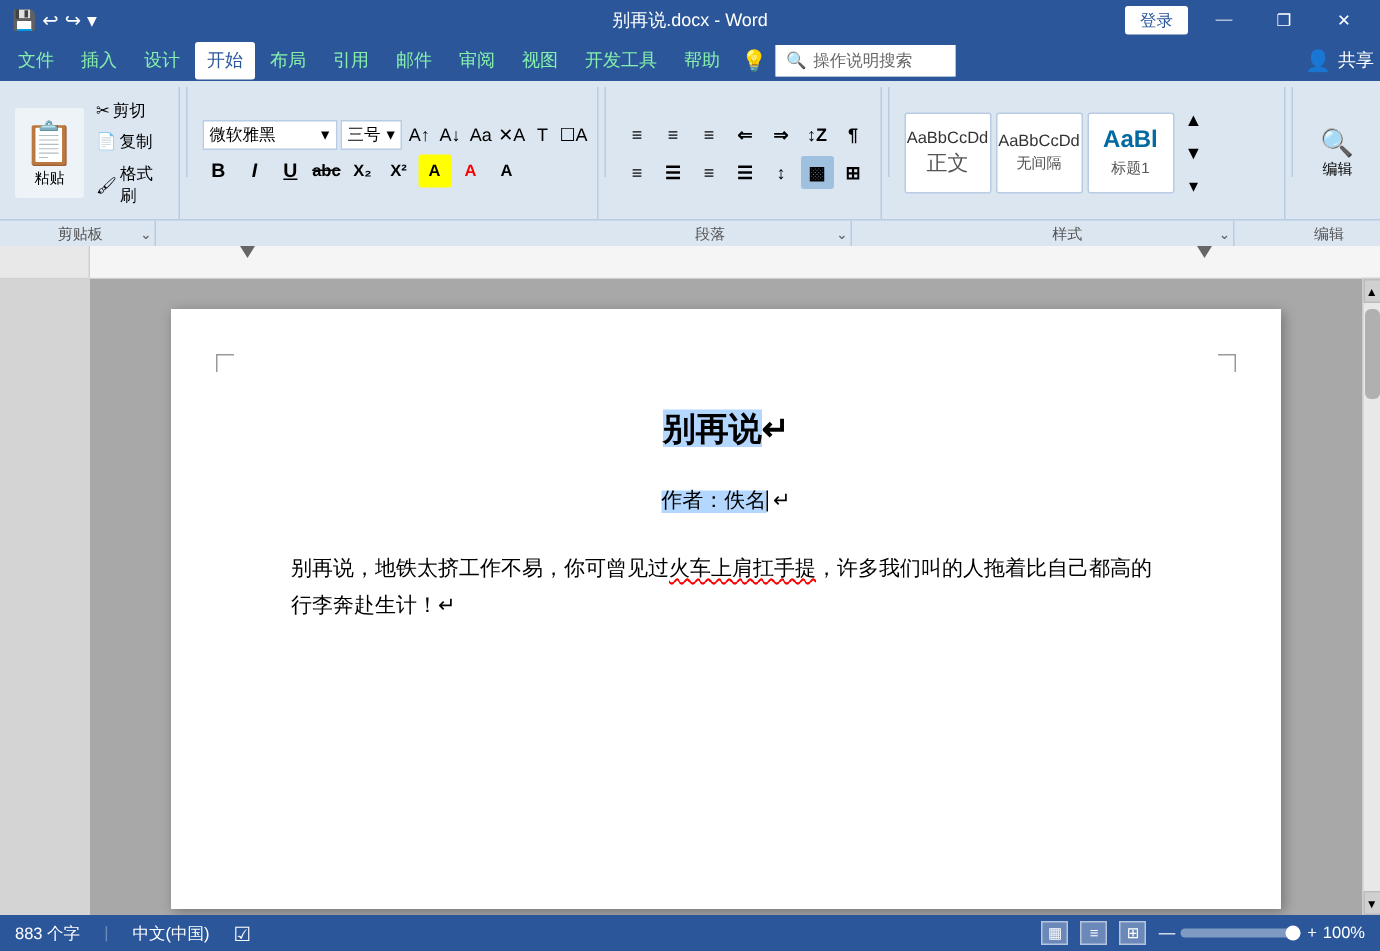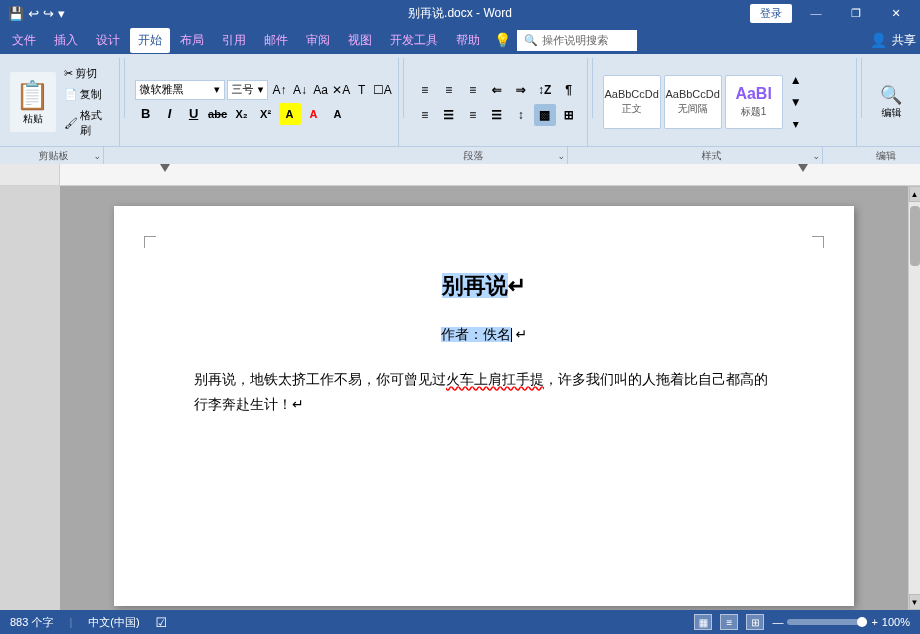--- a/index.html
+++ b/index.html
@@ -38,21 +38,21 @@
     
     #menu-bar {
       height: 28px;
       background: #2b579a;
       display: flex;
       align-items: center;
       padding: 0 4px;
       gap: 2px;
     }
     .menu-item {
-      color: #f0abfc;
+      color: #86efac;
       font-size: 12px;
       padding: 4px 8px;
       cursor: pointer;
       border-radius: 2px;
     }
     .menu-item.active { background: white; color: #2b579a; }
 
     
     #ribbon {
       background: #dce6f1;
@@ -522,28 +522,28 @@
         </div>
       </div>
     </div>
 
     <div class="divider-v"></div>
 
     <div class="ribbon-group" style="flex-direction:row;align-items:center;gap:4px;min-width:260px;">
       <div style="display:flex;gap:3px;align-items:center;">
         <div class="style-preview">
           <span style="font-size:11px;color:#333;">AaBbCcDd</span>
-          <span style="font-size:10px;color:#555;text-align:right;">正文</span>
+          <span style="font-size:14px;color:#555;text-align:right;">正文</span>
         </div>
         <div class="style-preview">
           <span style="font-size:11px;color:#333;">AaBbCcDd</span>
           <span style="font-size:10px;color:#555;">无间隔</span>
         </div>
         <div class="style-preview">
-          <span style="font-size:16px;color:#8b5cf6;font-weight:bold;">AaBl</span>
+          <span style="font-size:16px;color:#0369a1;font-weight:bold;">AaBl</span>
           <span style="font-size:10px;color:#555;">标题1</span>
         </div>
         <div style="display:flex;flex-direction:column;gap:2px;">
           <div class="icon-btn">▲</div>
           <div class="icon-btn">▼</div>
           <div class="icon-btn">▾</div>
         </div>
       </div>
     </div>
 

